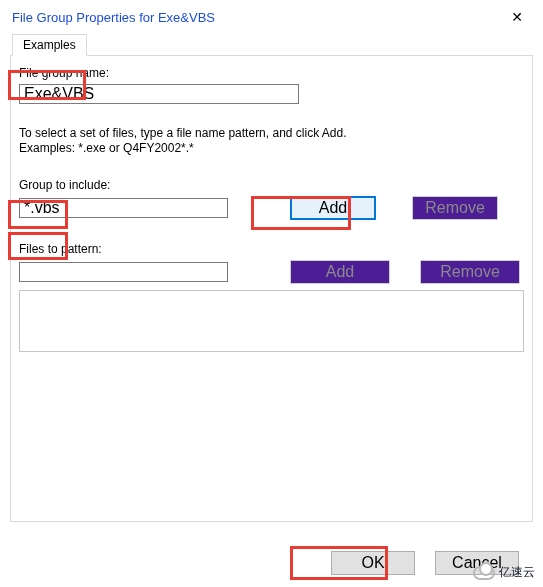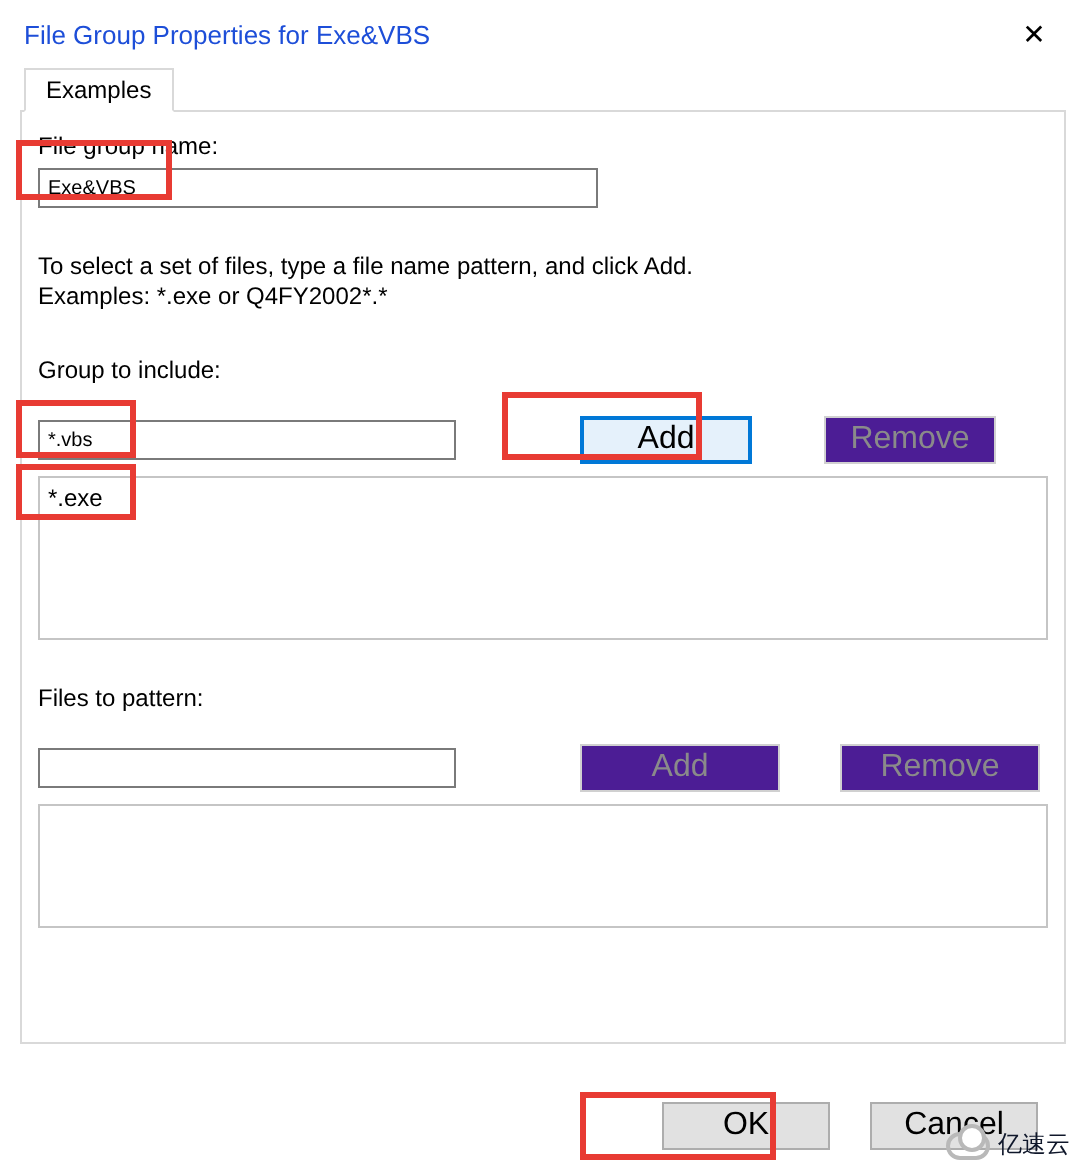--- a/index.html
+++ b/index.html
@@ -56,35 +56,35 @@
     padding: 10px 8px 12px 8px;
     height: 466px;
     position: relative;
   }
 
   .label { font-size: 12px; margin-bottom: 4px; }
   .textinput {
     height: 20px;
     border: 1px solid #7a7a7a;
     padding: 2px 4px;
-    font-size: 10px;
+    font-size: 16px;
     font-family: inherit;
   }
 
   .group-name { width: 280px; display: block; }
 
   .instructions { margin-top: 22px; line-height: 15px; }
 
   .section-label { margin-top: 22px; }
 
   .row {
     display: flex;
     align-items: center;
     gap: 12px;
-    margin-top: 16px;
+    margin-top: 4px;
     width: 100%;
   }
   .row .textinput { width: 209px; }
   .row .spacer { flex: 0 0 38px; }
 
   .btn {
     height: 24px;
     width: 86px;
     border: 1px solid #adadad;
     background: #e1e1e1;
@@ -189,23 +189,20 @@
     <span>Examples: *.exe or Q4FY2002*.*</span>
   </div>
 
   <div class="label section-label">Group to include:</div>
   <div class="row">
     <input class="textinput" value="*.vbs" style="">
     <span class="spacer"></span>
     <button class="btn primary-focus">Add</button>
     <button class="btn disabled">Remove</button>
   </div>
-  <div class="listbox">
-    <div class="item">*.exe</div>
-  </div>
 
   <div class="label section-label">Files to pattern:</div>
   <div class="row">
     <input class="textinput" value="" style="">
     <span class="spacer"></span>
     <button class="btn disabled wide">Add</button>
     <button class="btn disabled wide">Remove</button>
   </div>
   <div class="listbox short"></div>
 

